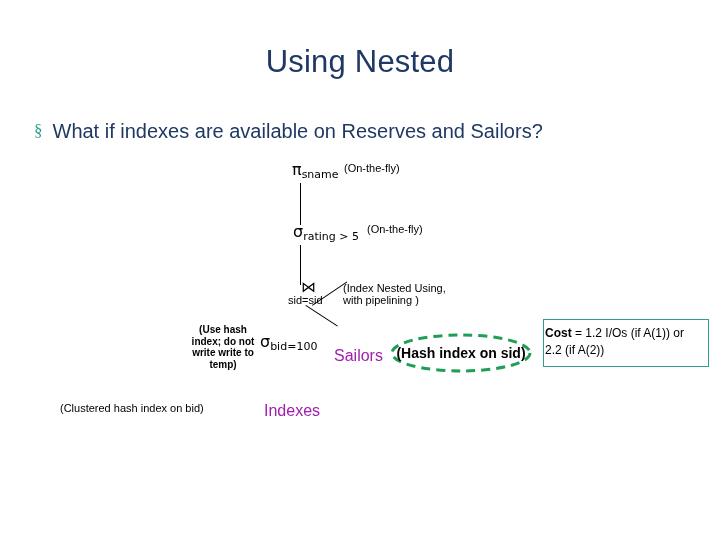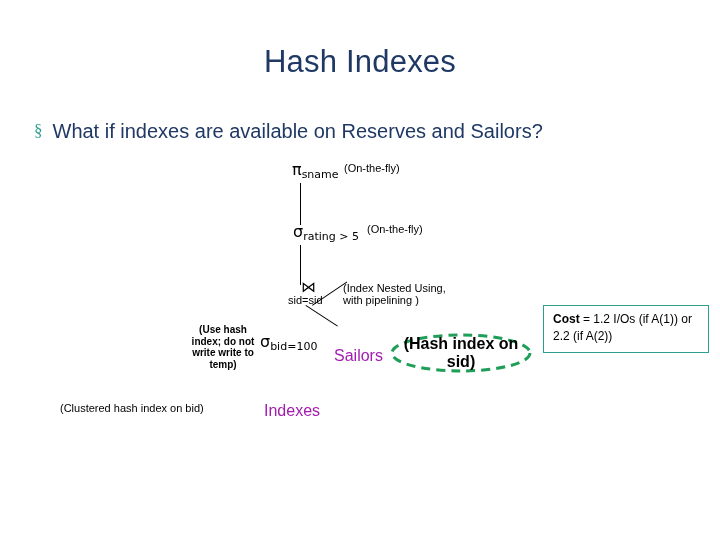--- a/index.html
+++ b/index.html
@@ -93,69 +93,68 @@
   .diag {
     position: absolute;
     background: #000000;
     height: 1px;
     transform-origin: 0 0;
   }
   
   .cost-box {
     position: absolute;
     left: 543px;
-    top: 305px;
+    top: 319px;
     width: 166px;
     height: 48px;
     border: 1px solid #2e9e8f;
     box-sizing: border-box;
-    padding: 5px 7px 0 9px;
+    padding: 5px 7px 0 1px;
     font-size: 12px;
     color: #000000;
     line-height: 17px;
   }
   
   .ellipse-wrap {
     position: absolute;
     left: 390px;
     top: 333px;
     width: 142px;
     height: 40px;
   }
   .ellipse-label {
     position: absolute;
     left: 0; top: 0;
     width: 142px;
     height: 40px;
     display: flex;
     align-items: center;
     justify-content: center;
-    font-size: 16px;
+    font-size: 14px;
     font-weight: bold;
     color: #000000;
-    text-align: center;
   }
   .left-note {
     position: absolute;
     left: 190px;
     top: 324px;
     width: 66px;
     text-align: center;
     font-size: 10px;
     font-weight: bold;
     line-height: 11.5px;
     color: #000000;
   }
 </style>
 </head>
 <body>
 
 <div id="slide">
 
-  <div class="title">Hash Indexes</div>
+  <div class="title">Using Nested</div>
 
   <div class="bullet-row">
     <span class="bullet-mark">§</span>
     <span class="bullet-text">What if indexes are available on Reserves and Sailors?</span>
   </div>
 
   <div class="node op" style="left:292px; top:160px;">
     <span>π</span><span class="sub">sname</span>
   </div>
   <div class="node annot" style="left:344px; top:162px;">(On-the-fly)</div>

